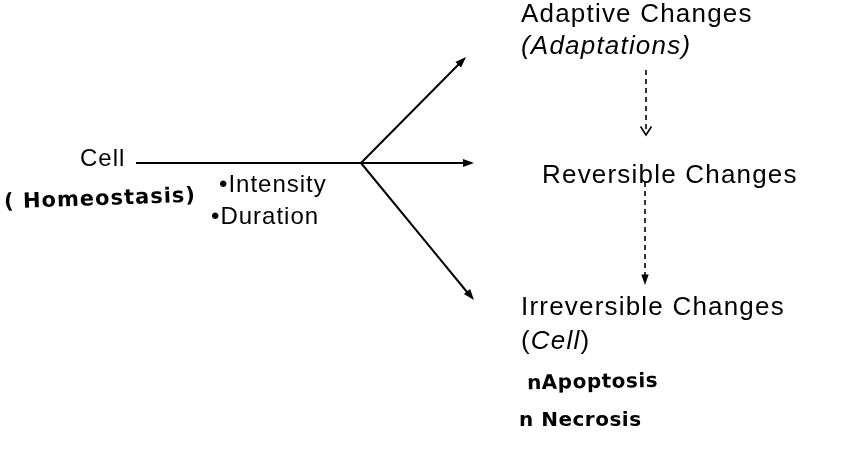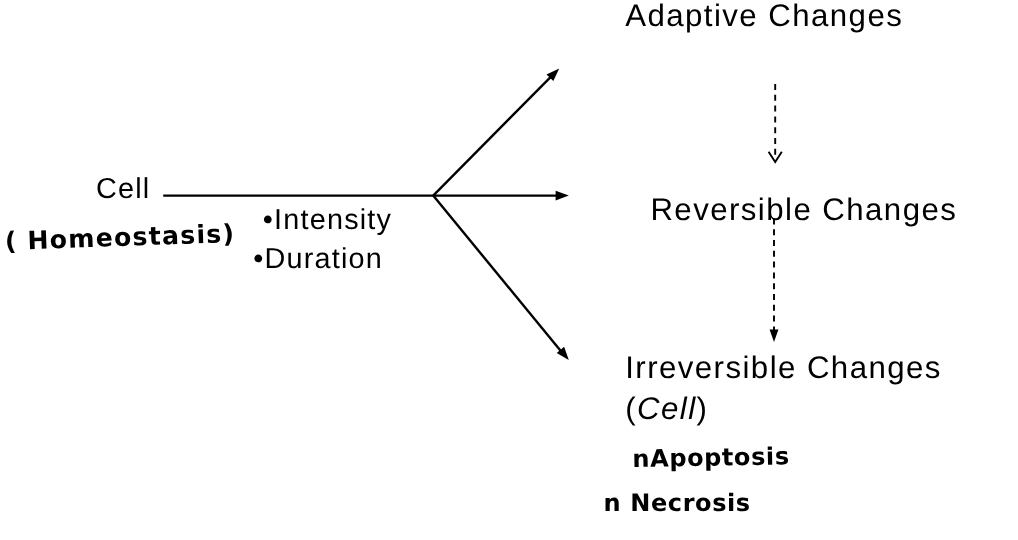--- a/index.html
+++ b/index.html
@@ -49,21 +49,21 @@
     transform: rotate(-2deg);
   }
   .hw-apoptosis {
     left: 527px;
     top: 369px;
     font-size: 20px;
     letter-spacing: 0.5px;
     transform: rotate(-1deg);
   }
   .hw-necrosis {
-    left: 503px;
+    left: 519px;
     top: 407px;
     font-size: 20px;
     letter-spacing: 0.5px;
   }
   .pos-cell       { left: 80px;  top: 144px; text-align: right; }
   .pos-injury     { left: 223px; top: 138px; }
   .pos-intensity  { left: 219px; top: 170px; text-align: center; }
   .pos-duration   { left: 211px; top: 202px; }
   .pos-adaptive   { left: 521px; top: -3px;  line-height: 32px; }
   .pos-reversible { left: 542px; top: 160px; text-align: center; }
@@ -108,20 +108,21 @@
 
   <div class="hw hw-homeostasis">( Homeostasis)</div>
 
 
   <div class="t pos-intensity">•Intensity</div>
 
   <div class="t pos-duration">•Duration</div>
 
   <div class="t t-right pos-adaptive">
     <div>Adaptive Changes</div>
+    <div class="it">(Adaptations)</div>
   </div>
 
   <div class="t t-right pos-reversible">Reversible Changes</div>
 
   <div class="t t-right pos-irrev">
     <div>Irreversible Changes</div>
     <div><span>(</span><span class="it">Cell</span><span>)</span></div>
   </div>
 
   <div class="hw hw-apoptosis">nApoptosis</div>

